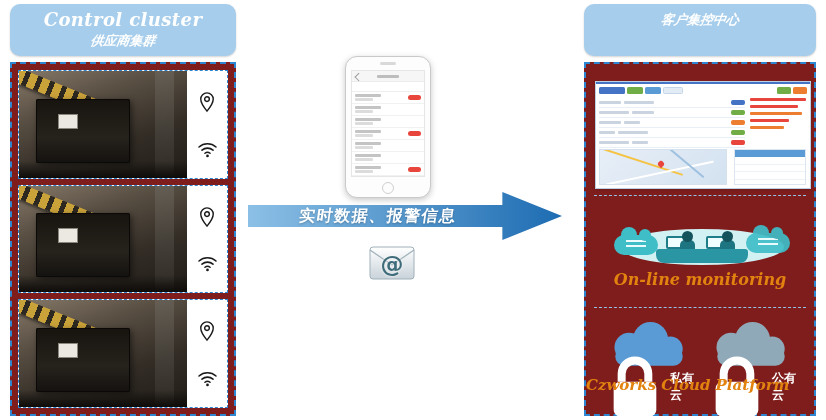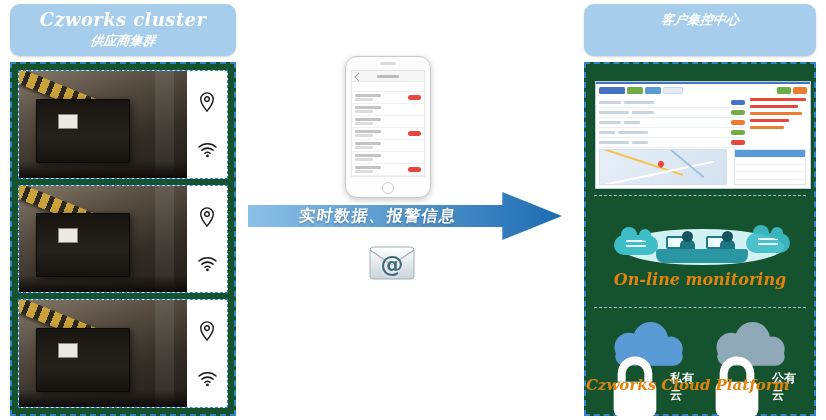--- a/index.html
+++ b/index.html
@@ -10,21 +10,21 @@
   .pill { position:absolute; background:var(--header-bg,#a6cdeb); border-radius:10px; text-align:center;
           color:#fff; padding-top:5px; box-sizing:border-box;
           font-family:"DejaVu Serif", serif; font-style:italic;
           box-shadow:0 1px 2px rgba(0,0,0,.18); }
   .pill .title { font-size:18px; font-weight:bold; letter-spacing:.4px; }
   .pill .subtitle { font-size:13px; font-weight:bold; margin-top:2px; transform:skewX(-8deg); }
   .pill.left  { left:10px;  top:4px; width:226px; height:52px; }
   .pill.right { left:584px; top:4px; width:232px; height:52px; }
 
   
-  .dashed-box { position:absolute; border:2px dashed var(--dashed-border,#2e86d1); background:#14532d; box-sizing:border-box; }
+  .dashed-box { position:absolute; border:2px dashed var(--dashed-border,#2e86d1); background:#7f1d1d; box-sizing:border-box; }
   .machines { left:10px; top:62px; width:226px; height:354px; display:flex; flex-direction:column; gap:6px; padding:6px; }
   .control  { left:584px; top:62px; width:232px; height:354px; }
 
   
   .machine-row { flex:1; display:flex; border:1.5px dashed var(--dashed-border,#2e86d1); overflow:hidden; background:#fff; }
   .photo { position:relative; flex:1; overflow:hidden;
            background:linear-gradient(160deg,#857868 0%,#5a5044 30%,#332d26 65%,#201c17 100%); }
   .ph-arm { position:absolute; top:-8px; left:-12px; width:62%; height:15px;
             background:repeating-linear-gradient(90deg,#caa23a 0 8px,#2e2920 8px 13px);
             transform:rotate(22deg); transform-origin:left top; box-shadow:0 2px 3px rgba(0,0,0,.45); }
@@ -150,21 +150,21 @@
   .platform-label { position:absolute; left:0; right:0; top:312px; 
                     font-family:"DejaVu Serif", serif; font-style:italic; font-weight:bold; font-size:15px;
                     color:var(--accent-orange,#e2830f); }
 </style>
 </head>
 <body>
 
 <div class="canvas">
 
   <header class="pill left">
-    <div class="title">Czworks cluster</div>
+    <div class="title">Control cluster</div>
     <div class="subtitle">供应商集群</div>
   </header>
 
   <div class="dashed-box machines">
 
     <div class="machine-row">
       <div class="photo">
         <div class="ph-arm"></div>
         <div class="ph-beam"></div>
         <div class="ph-machine"></div>

